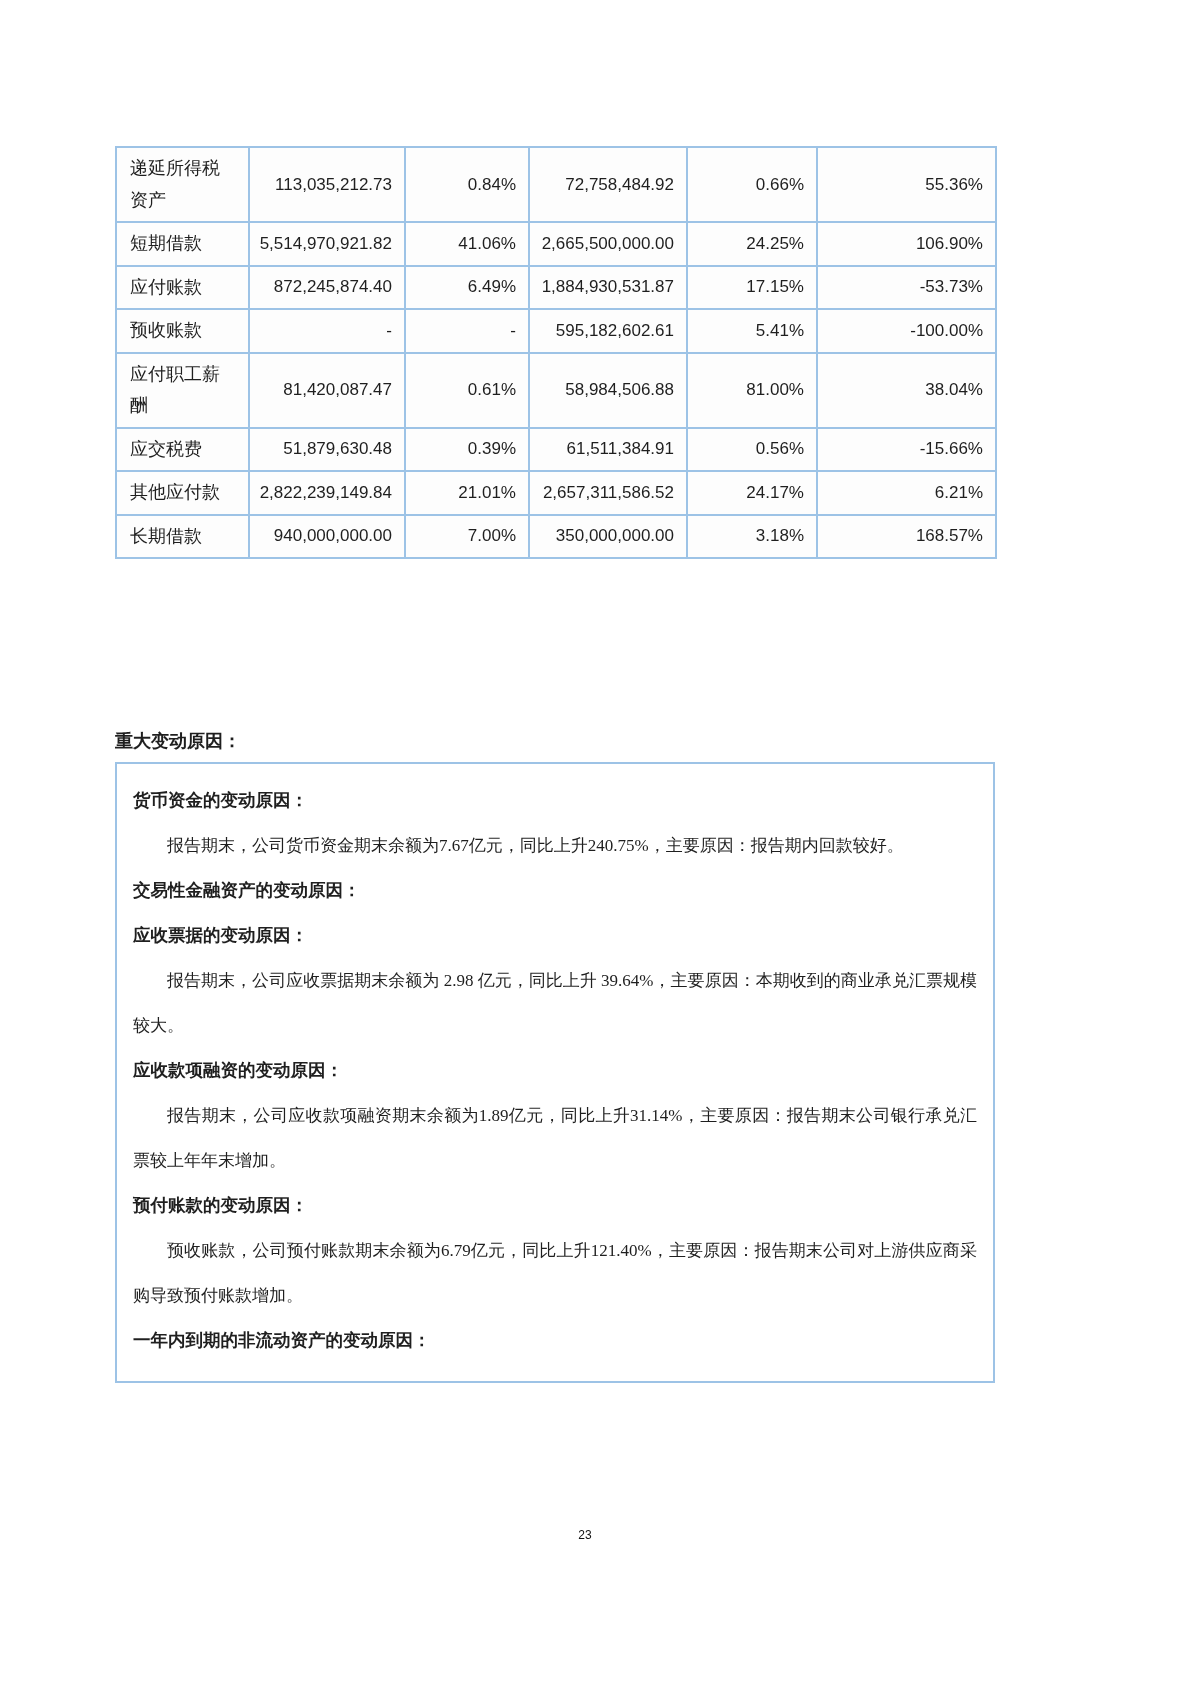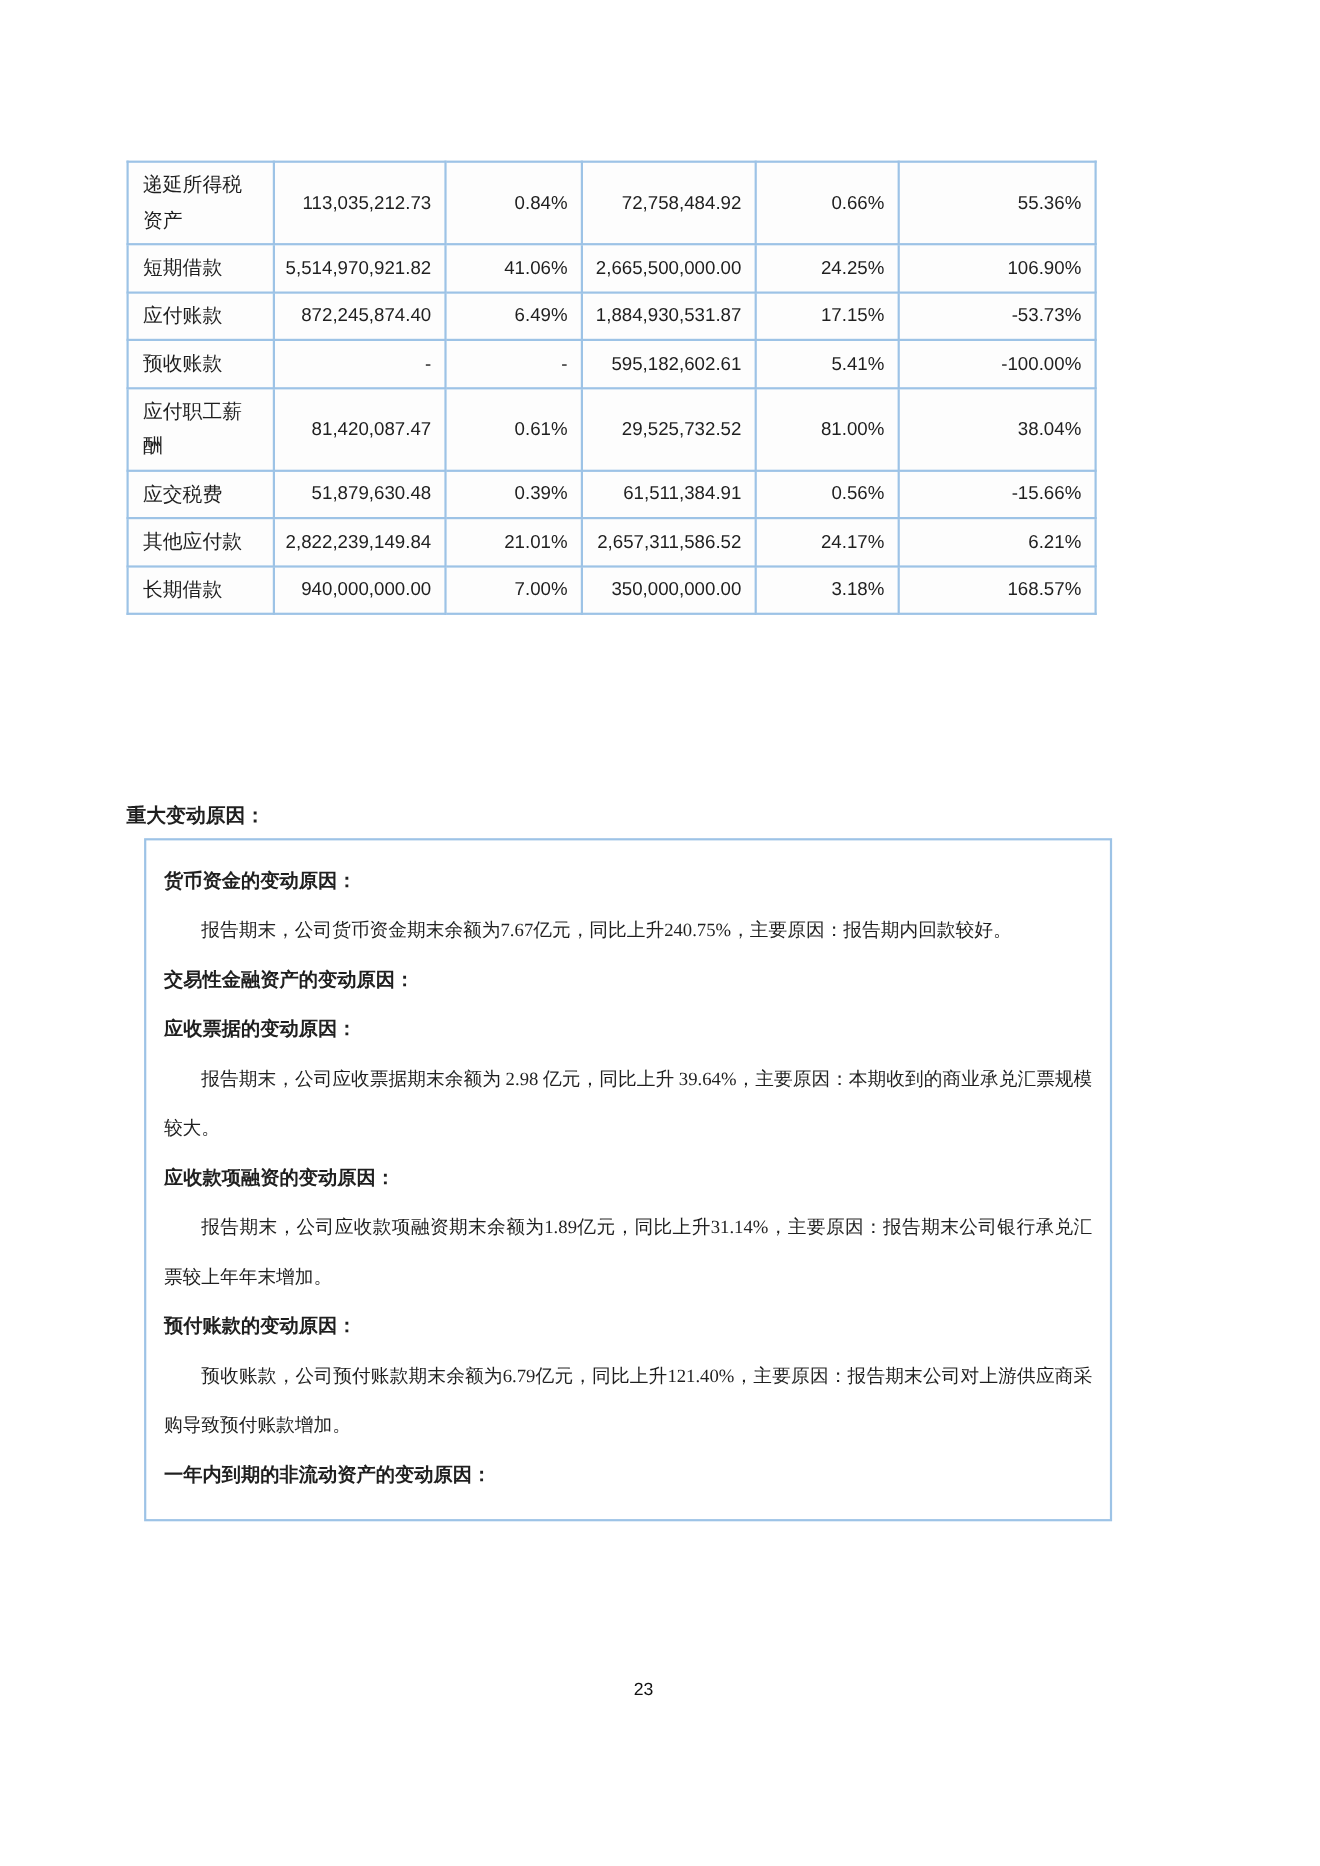--- a/index.html
+++ b/index.html
@@ -63,21 +63,21 @@
     font-size:18px;
     font-weight:bold;
     line-height:28px;
     color:var(--ink);
     font-family:"Liberation Sans","DejaVu Sans",sans-serif;
   }
 
   
   .reason-box{
     position:absolute;
-    left:131px;
+    left:115px;
     top:762px;
     width:880px;
     box-sizing:border-box;
     border:2px solid var(--border-blue);
     padding:14px 16px 18px 16px;
     background:#ffffff;
   }
   .reason-heading{
     margin:0;
     font-size:17.5px;
@@ -96,21 +96,21 @@
     font-family:"Liberation Serif","DejaVu Serif",serif;
   }
 
   
   .page-number{
     position:absolute;
     left:0;
     top:1528px;
     width:1170px;
     text-align:center;
-    font-size:16px;
+    font-size:12px;
     color:#111;
   }
 </style>
 </head>
 <body>
 
 <div class="page">
 
   <table class="fin-table">
     <colgroup>
@@ -151,21 +151,21 @@
         <td class="num">-</td>
         <td class="num">-</td>
         <td class="num">595,182,602.61</td>
         <td class="num">5.41%</td>
         <td class="num">-100.00%</td>
       </tr>
       <tr>
         <td class="lbl">应付职工薪酬</td>
         <td class="num">81,420,087.47</td>
         <td class="num">0.61%</td>
-        <td class="num">29,525,732.52</td>
+        <td class="num">58,984,506.88</td>
         <td class="num">81.00%</td>
         <td class="num">38.04%</td>
       </tr>
       <tr>
         <td class="lbl">应交税费</td>
         <td class="num">51,879,630.48</td>
         <td class="num">0.39%</td>
         <td class="num">61,511,384.91</td>
         <td class="num">0.56%</td>
         <td class="num">-15.66%</td>

